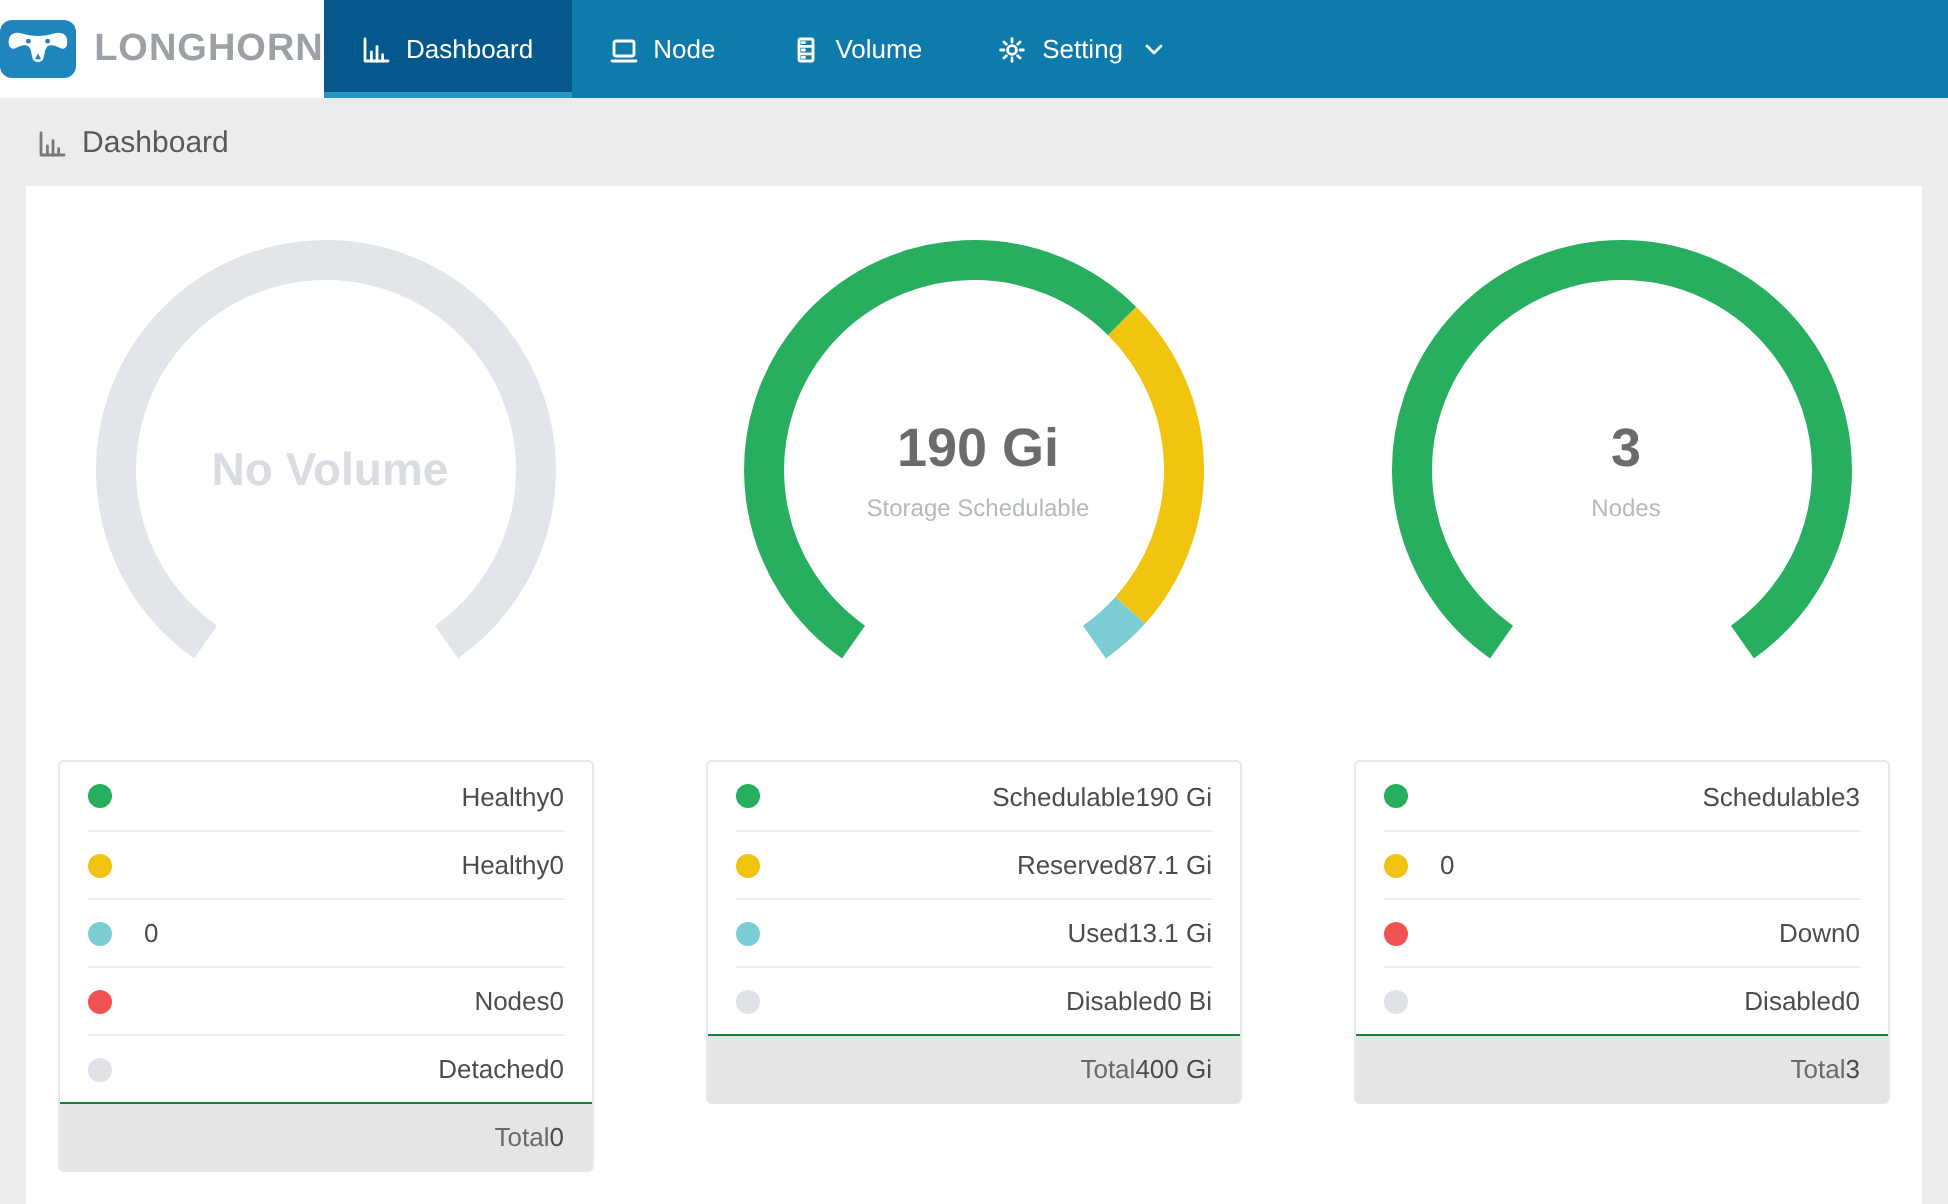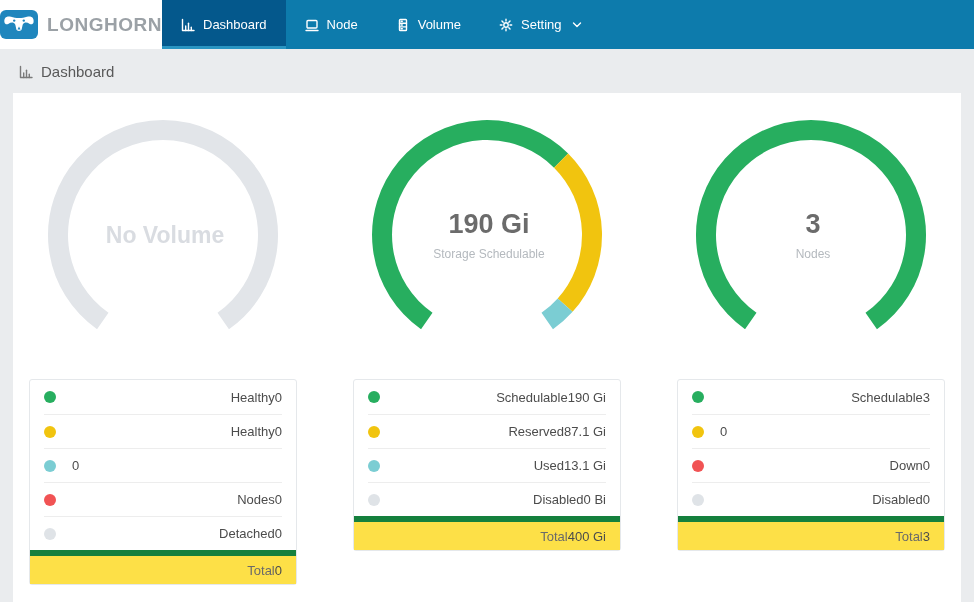--- a/index.html
+++ b/index.html
@@ -60,21 +60,21 @@
   
   .panel { border: 1px solid #e5e8eb; border-radius: 3px; background: #fff; text-align: right; }
   .panel-rows { padding: 0 14px; }
   .lrow { height: 34px; display: flex; align-items: center; }
   .lrow + .lrow { border-top: 1px solid #ededed; }
   .dot { width: 12px; height: 12px; border-radius: 50%; margin-right: 16px; flex: none; }
   .lrow-label { flex: 1; font-size: 13px; color: #4c4c4c; }
   .lrow-value { font-size: 13px; color: #4c4c4c; }
   .total-row {
     height: 34px; display: flex; align-items: center; padding: 0 14px;
-    background: #fde047; border-top: 6px solid #15803d;
+    background: #e5e5e5; border-top: 1px solid #15803d;
   }
   .total-label { flex: 1; font-size: 13px; color: #6a6a6a; }
   .total-value { font-size: 13px; color: #4c4c4c; }
 </style>
 </head>
 <body>
 
 <header class="app-header">
   <div class="logo-block">
     <span style="line-height:0">

